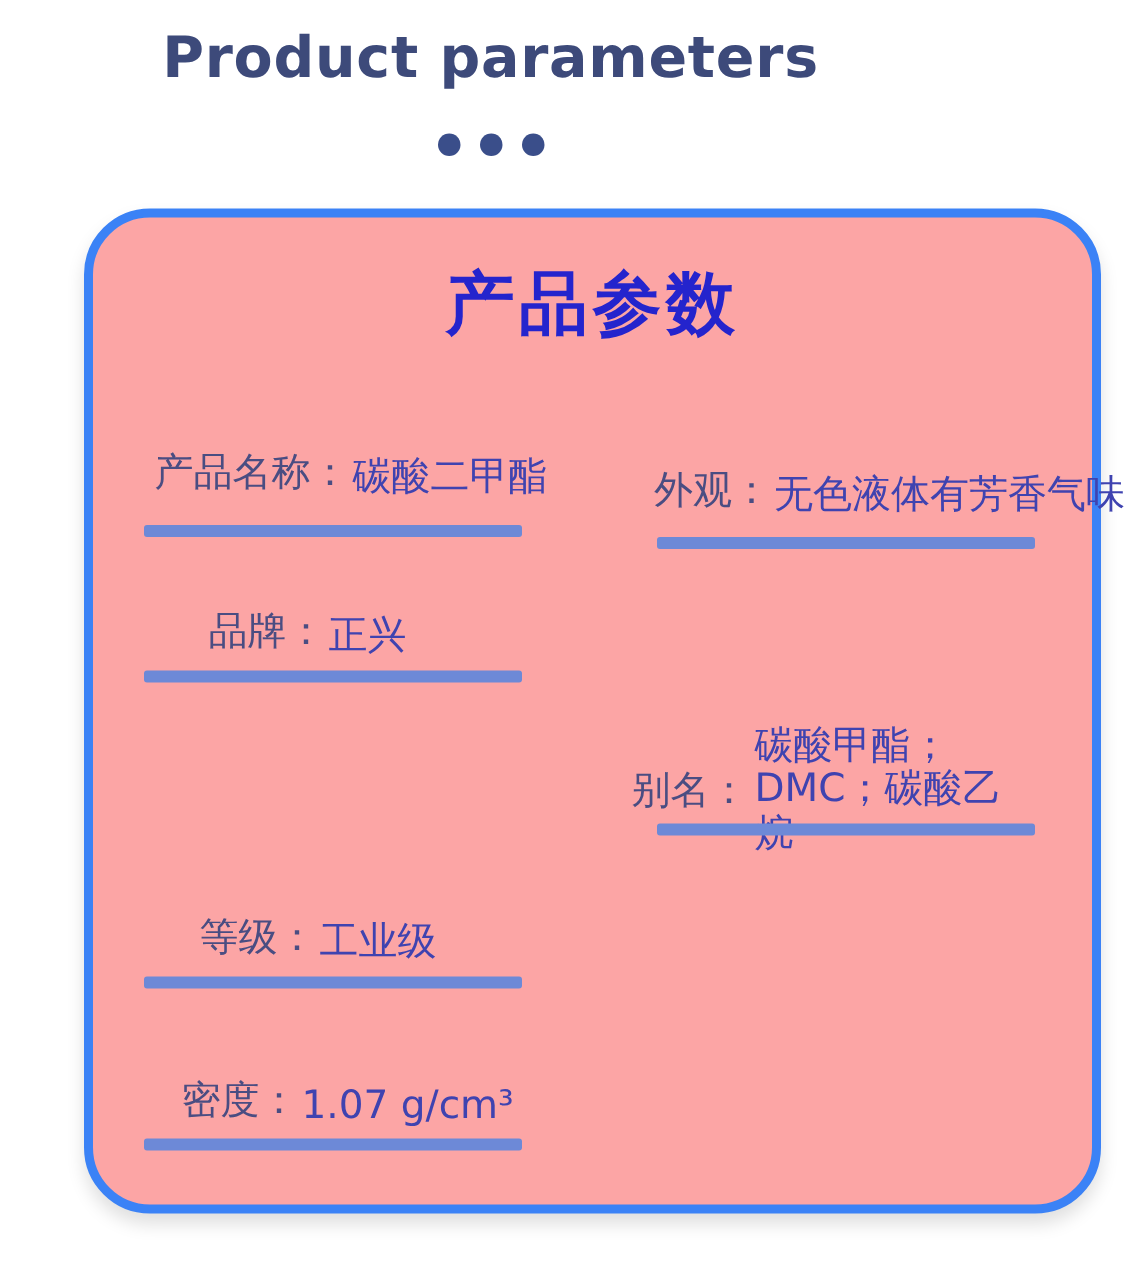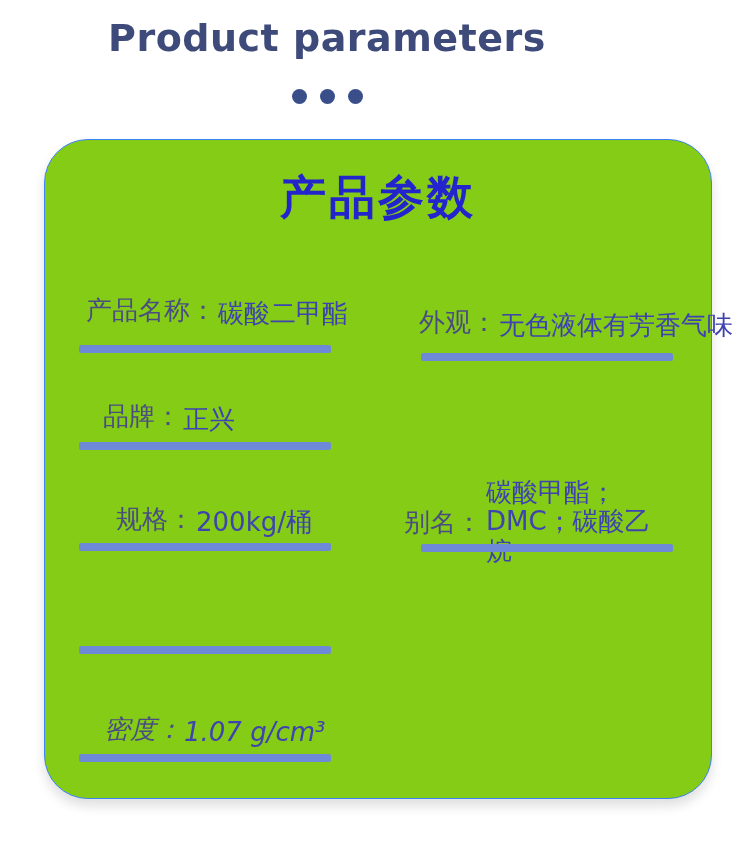--- a/index.html
+++ b/index.html
@@ -19,23 +19,23 @@
     color:#3d4a7a;
   }
   .dots{
     position:absolute;top:89px;left:0;width:100%;
     display:flex;justify-content:center;gap:13px;
   }
   .dot{width:15px;height:15px;border-radius:50%;background:#3a4e8a;}
 
   
   .card{
-    position:absolute;left:44px;top:139px;width:666px;height:658px;
-    background:#84cc16;
-    border:1px solid #3b82f6;
+    position:absolute;left:56px;top:139px;width:666px;height:658px;
+    background:#fca5a5;
+    border:6px solid #3b82f6;
     border-radius:44px;
     box-shadow:0 7px 12px rgba(0,0,0,0.13);
   }
   .card-title{
     position:absolute;top:27px;left:0;width:100%;
     text-align:center;
     font-size:46px;font-weight:700;letter-spacing:3px;
     color:#2424cd;
   }
 
@@ -45,26 +45,26 @@
   .lbl{color:#4a4d82;}
   .val{color:#3f43b0;margin-left:2px;position:relative;top:3px;}
   .rule{
     position:absolute;left:0;width:252px;height:8px;
     background:#6d89d7;border-radius:2px;
   }
 
   
   .c0{left:34px;top:157px;}  .c0 .line{margin-left:7px;}   .c0 .rule{top:48px;}
   .c1{left:376px;top:169px;} .c1 .line{margin-left:-2px;}  .c1 .rule{top:44px;}
-  .c2{left:34px;top:263px;}  .c2 .line{margin-left:24px;}  .c2 .rule{top:39px;}
+  .c2{left:34px;top:263px;}  .c2 .line{margin-left:43px;}  .c2 .rule{top:39px;}
   .c3{left:376px;top:257px;} .c3 .line{margin-left:-45px;} .c3 .rule{top:44px;}
   .c4{left:34px;top:366px;}  .c4 .line{margin-left:37px;}  .c4 .rule{top:37px;}
   .c6{left:34px;top:467px;}  .c6 .line{margin-left:37px;}  .c6 .rule{top:39px;}
   .c7{left:376px;top:474px;} .c7 .line{margin-left:-12px;} .c7 .rule{top:35px;}
-  .c8{left:34px;top:576px;font-style:italic;}  .c8 .line{margin-left:25px;}  .c8 .rule{top:38px;}
+  .c8{left:34px;top:576px;}  .c8 .line{margin-left:25px;}  .c8 .rule{top:38px;}
   .c9{left:376px;top:574px;} .c9 .line{margin-left:-2px;}  .c9 .rule{top:39px;}
 
   
   .c5{left:376px;top:338px;white-space:normal;}
   .c5 .line{display:flex;align-items:center;margin-left:-17px;}
   .c5 .lbl{flex:none;}
   .c5 .val{width:240px;line-height:1.13;top:0;margin-left:4px;}
   .c5 .rule{top:66px;}
 </style>
 </head>
@@ -99,36 +99,33 @@
     </div>
 
     <div class="cell c2">
       <div class="line">
         <span class="lbl">品牌：</span><span class="val">正兴</span>
       </div>
       <div class="rule"></div>
     </div>
 
 
-    <div class="cell c4">
-      <div class="line">
-        <span class="lbl">规格：</span><span class="val">200kg/桶</span>
-      </div>
-      <div class="rule"></div>
-    </div>
 
     <div class="cell c5">
       <div class="line">
         <span class="lbl">别名：</span>
           <span class="val">碳酸甲酯；DMC；碳酸乙烷</span>
       </div>
       <div class="rule"></div>
     </div>
 
     <div class="cell c6">
+      <div class="line">
+        <span class="lbl">等级：</span><span class="val">工业级</span>
+      </div>
       <div class="rule"></div>
     </div>
 
 
     <div class="cell c8">
       <div class="line">
         <span class="lbl">密度：</span><span class="val">1.07 g/cm³</span>
       </div>
       <div class="rule"></div>
     </div>

